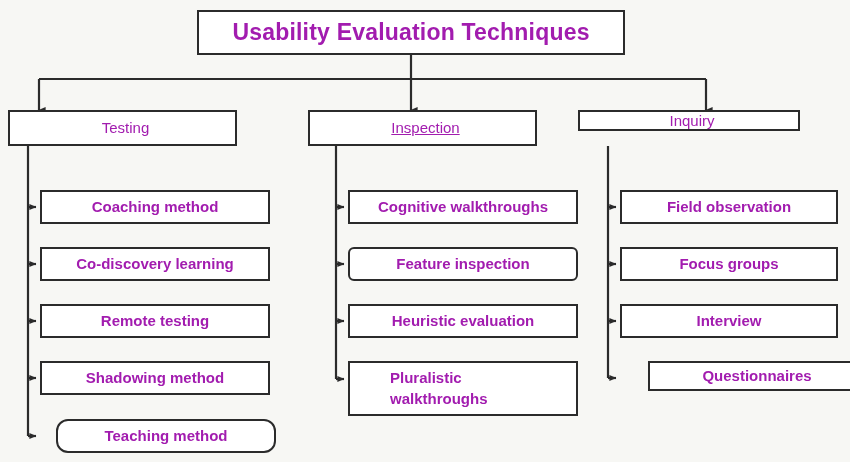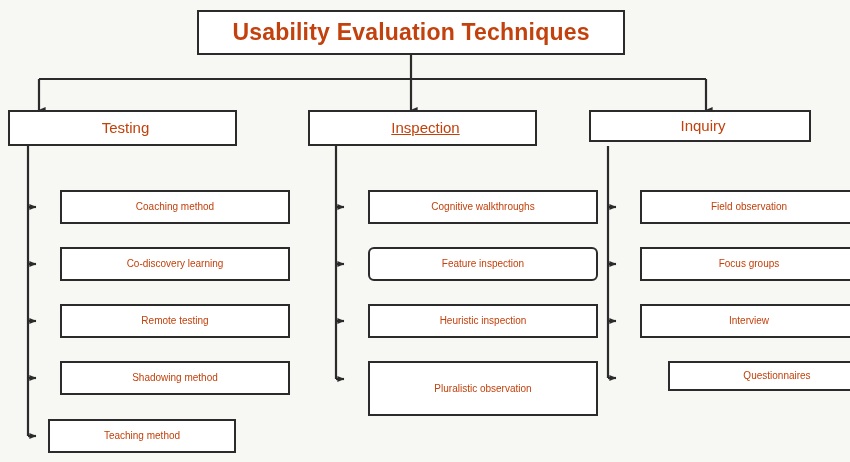--- a/index.html
+++ b/index.html
@@ -26,38 +26,37 @@
   }
   .node {
     position: absolute;
     box-sizing: border-box;
     background: #ffffff;
     border: 2px solid #2b2b2b;
     display: flex;
     align-items: center;
     justify-content: center;
     text-align: left;
-    color: #c2410c;
+    color: #a21caf;
     line-height: 1.18;
     z-index: 2;
   }
   .node-root {
     font-size: 23px;
     font-weight: bold;
     letter-spacing: 0.2px;
   }
   .node-branch {
     font-size: 15px;
     font-weight: normal;
     padding-left: 6px;
   }
   .node-leaf {
-    font-size: 10px;
-    font-weight: normal;
-    margin-left: 20px;
+    font-size: 15px;
+    font-weight: bold;
   }
   .node-leaf.two-line {
     line-height: 1.35;
   }
 </style>
 </head>
 <body>
 
 <div id="diagram-canvas">
 
@@ -99,31 +98,31 @@
       <path d="M608,264 L616,264" marker-end="url(#arrow-right)"></path>
       <path d="M608,321 L616,321" marker-end="url(#arrow-right)"></path>
       <path d="M608,378 L616,378" marker-end="url(#arrow-right)"></path>
     </g>
   </svg>
 
   <div class="node node-root" style="left:197px; top:10px; width:428px; height:45px;">Usability Evaluation Techniques</div>
 
   <div class="node node-branch" style="left:8px; top:110px; width:229px; height:36px;">Testing</div>
   <div class="node node-branch" style="left:308px; top:110px; width:229px; height:36px;text-decoration:underline;">Inspection</div>
-  <div class="node node-branch" style="left:578px; top:110px; width:222px; height:32px;margin-left:11px;">Inquiry</div>
+  <div class="node node-branch" style="left:578px; top:110px; width:222px; height:21px;">Inquiry</div>
 
   <div class="node node-leaf" style="left:40px; top:190px; width:230px; height:34px;">Coaching method</div>
   <div class="node node-leaf" style="left:40px; top:247px; width:230px; height:34px;">Co-discovery learning</div>
   <div class="node node-leaf" style="left:40px; top:304px; width:230px; height:34px;">Remote testing</div>
   <div class="node node-leaf" style="left:40px; top:361px; width:230px; height:34px;">Shadowing method</div>
-  <div class="node node-leaf" style="left:28px; top:419px; width:188px; height:34px;">Teaching method</div>
+  <div class="node node-leaf" style="left:56px; top:419px; width:220px; height:34px;border-radius:12px;">Teaching method</div>
 
   <div class="node node-leaf" style="left:348px; top:190px; width:230px; height:34px;">Cognitive walkthroughs</div>
   <div class="node node-leaf" style="left:348px; top:247px; width:230px; height:34px;border-radius:6px;">Feature inspection</div>
-  <div class="node node-leaf" style="left:348px; top:304px; width:230px; height:34px;">Heuristic inspection</div>
-  <div class="node node-leaf two-line" style="left:348px; top:361px; width:230px; height:55px; padding:0 40px;">Pluralistic observation</div>
+  <div class="node node-leaf" style="left:348px; top:304px; width:230px; height:34px;">Heuristic evaluation</div>
+  <div class="node node-leaf two-line" style="left:348px; top:361px; width:230px; height:55px; padding:0 40px;">Pluralistic walkthroughs</div>
 
   <div class="node node-leaf" style="left:620px; top:190px; width:218px; height:34px;">Field observation</div>
   <div class="node node-leaf" style="left:620px; top:247px; width:218px; height:34px;">Focus groups</div>
   <div class="node node-leaf" style="left:620px; top:304px; width:218px; height:34px;">Interview</div>
   <div class="node node-leaf" style="left:648px; top:361px; width:218px; height:30px;">Questionnaires</div>
 
 </div>
 
 </body></html>

